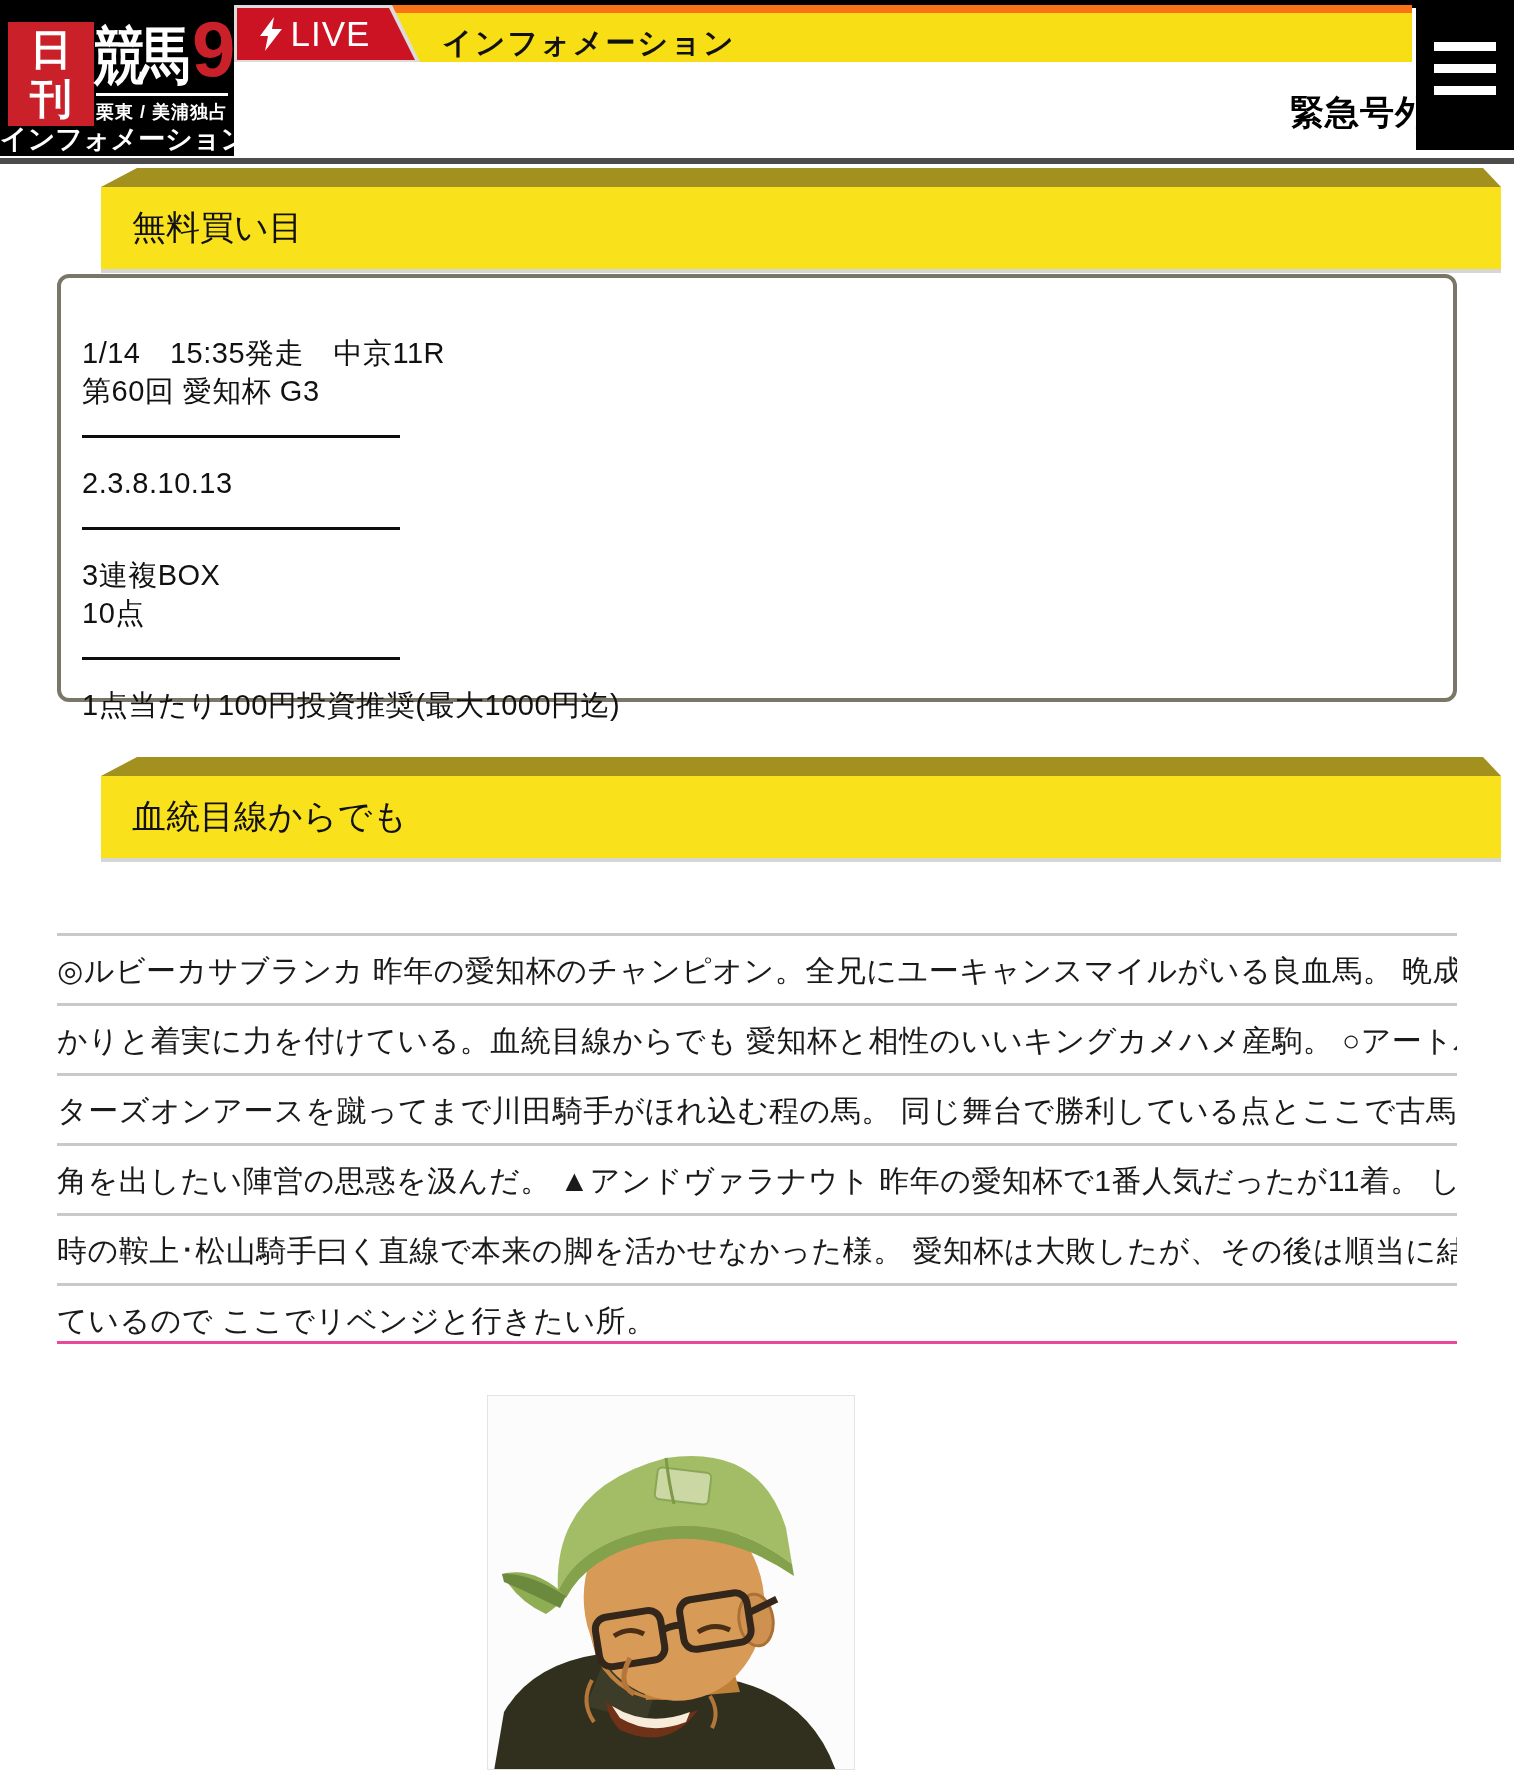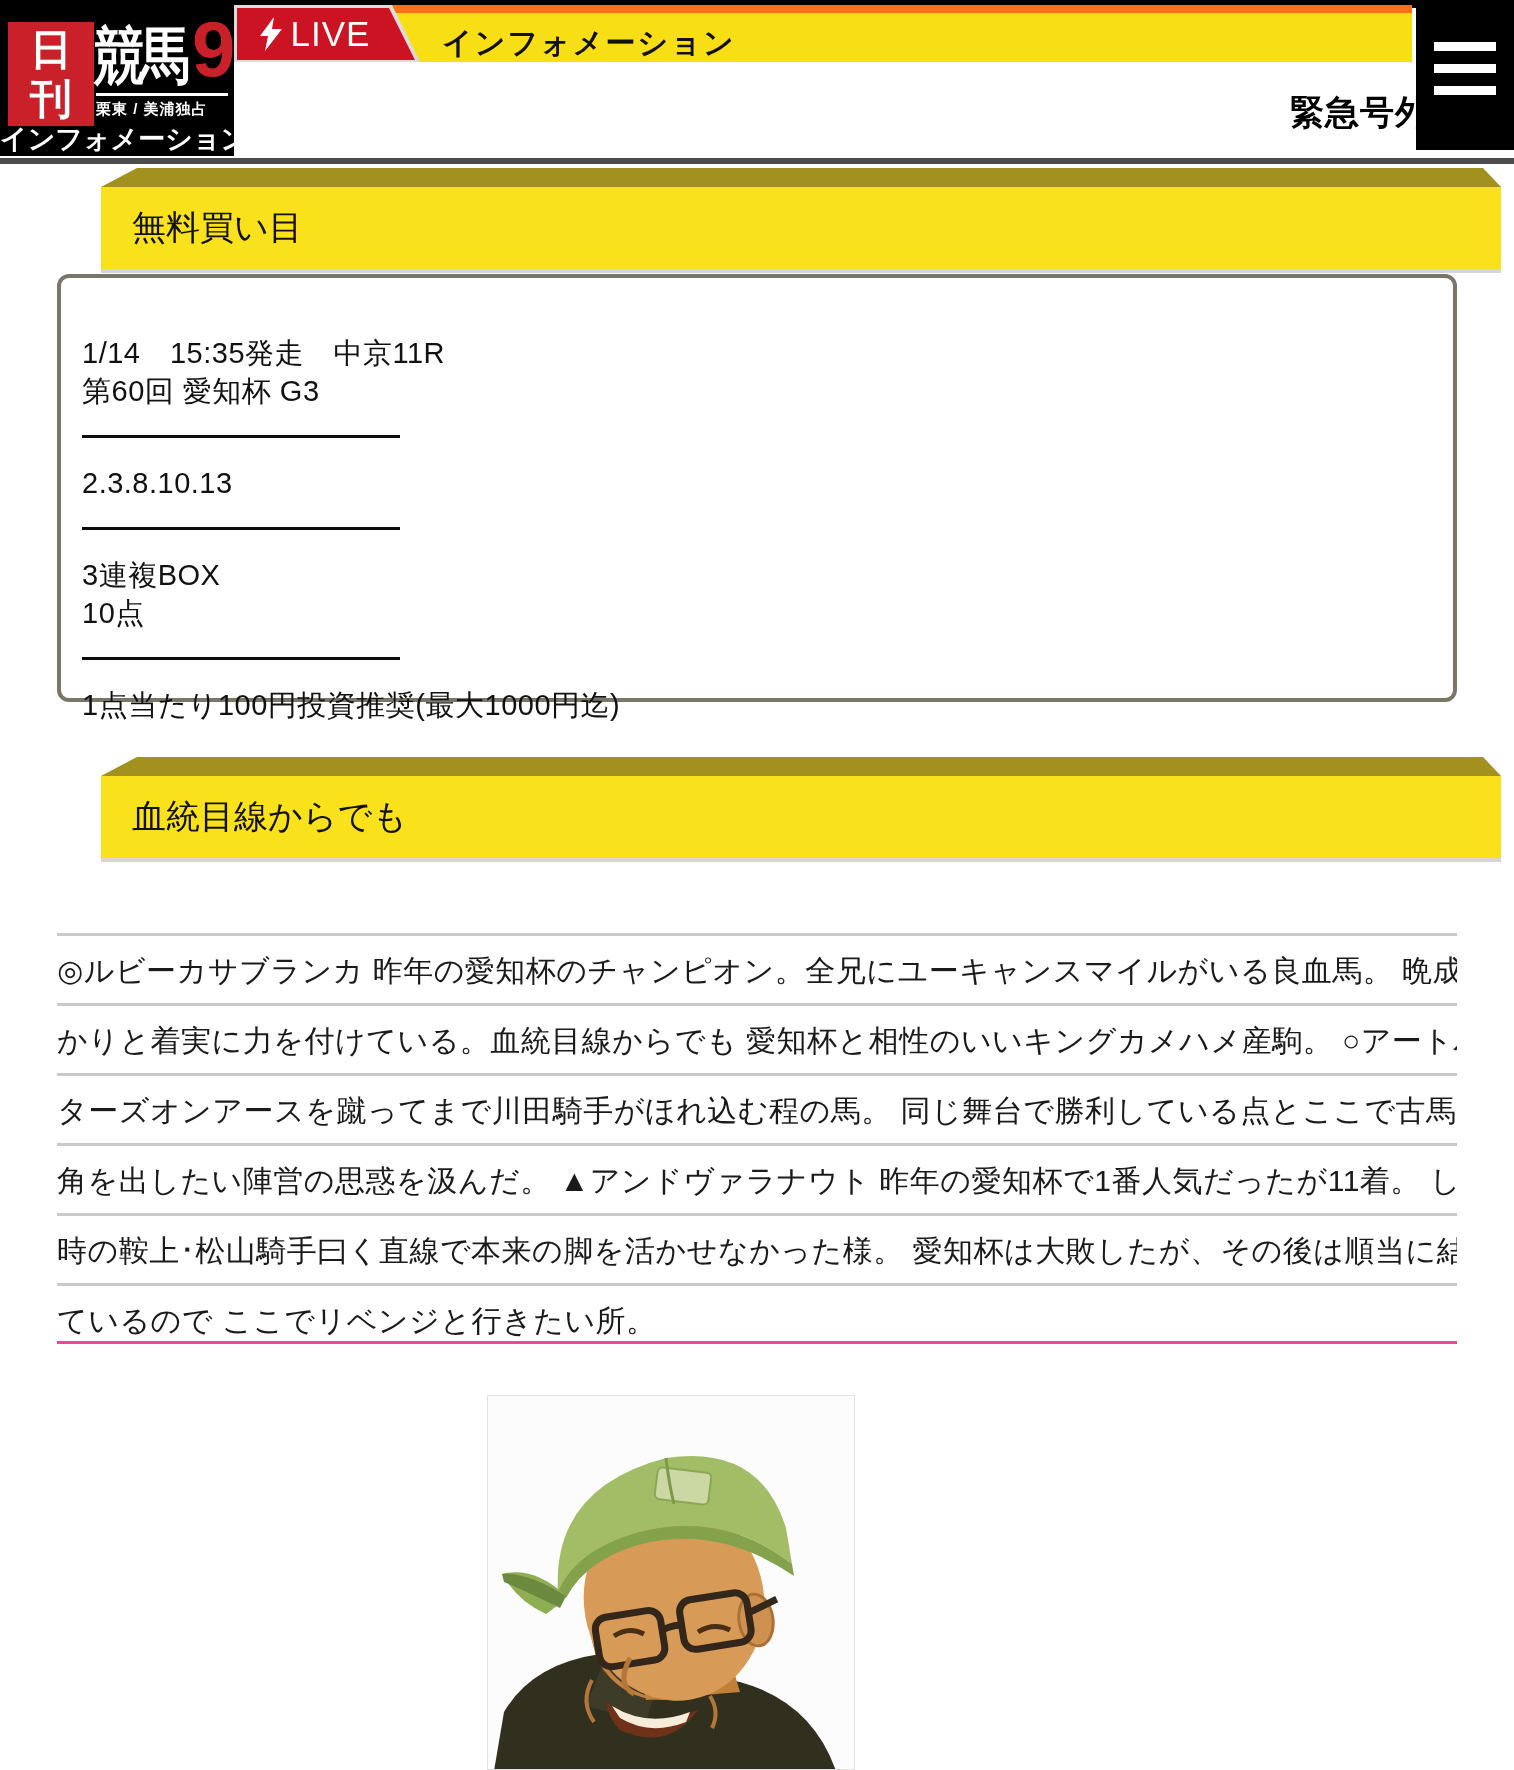--- a/index.html
+++ b/index.html
@@ -14,21 +14,21 @@
   .top-black-strip { position:absolute; left:0; top:0; width:100%; height:8px; background:#000; }
   .header-divider { position:absolute; left:0; top:158px; width:100%; height:6px; background:#4c4c4c; }
 
   .logo-box { position:absolute; left:0; top:0; width:234px; height:156px; background:#000; }
   .logo-red { position:absolute; left:8px; top:22px; width:86px; height:104px; background:#c9202a;
               color:#fff; font-weight:bold; font-size:42px; line-height:49px; text-align:center; padding-top:3px; }
   .logo-keiba { position:absolute; left:94px; top:14px; font-size:62px; font-weight:bold; color:#fff;
                 letter-spacing:-7px; transform:scaleX(0.82); transform-origin:left top; white-space:nowrap; }
   .logo-nine { position:absolute; left:192px; top:4px; font-size:78px; font-weight:bold; color:#c9202a; }
   .logo-line { position:absolute; left:96px; top:93px; width:132px; height:3px; background:#fff; }
-  .logo-sub { position:absolute; left:96px; top:100px; font-size:15px; font-weight:bold; color:#fff;
+  .logo-sub { position:absolute; left:96px; top:100px; font-size:18px; font-weight:bold; color:#fff;
               letter-spacing:1px; white-space:nowrap; }
   .logo-scoop { position:absolute; left:0; top:121px; width:234px; text-align:center; font-size:27px;
                 font-weight:bold; color:#fff; white-space:nowrap; }
 
   .ticker { position:absolute; left:234px; top:5px; right:102px; height:57px; background:#f8de14;
             border-top:8px solid #f97316; }
   .ticker-label { position:absolute; left:208px; top:10px; font-size:30px; font-weight:bold; color:#111;
                   letter-spacing:2px; }
 
   .live-outline { position:absolute; left:234px; top:5px; width:186px; height:57px; background:#dcdcdc;

